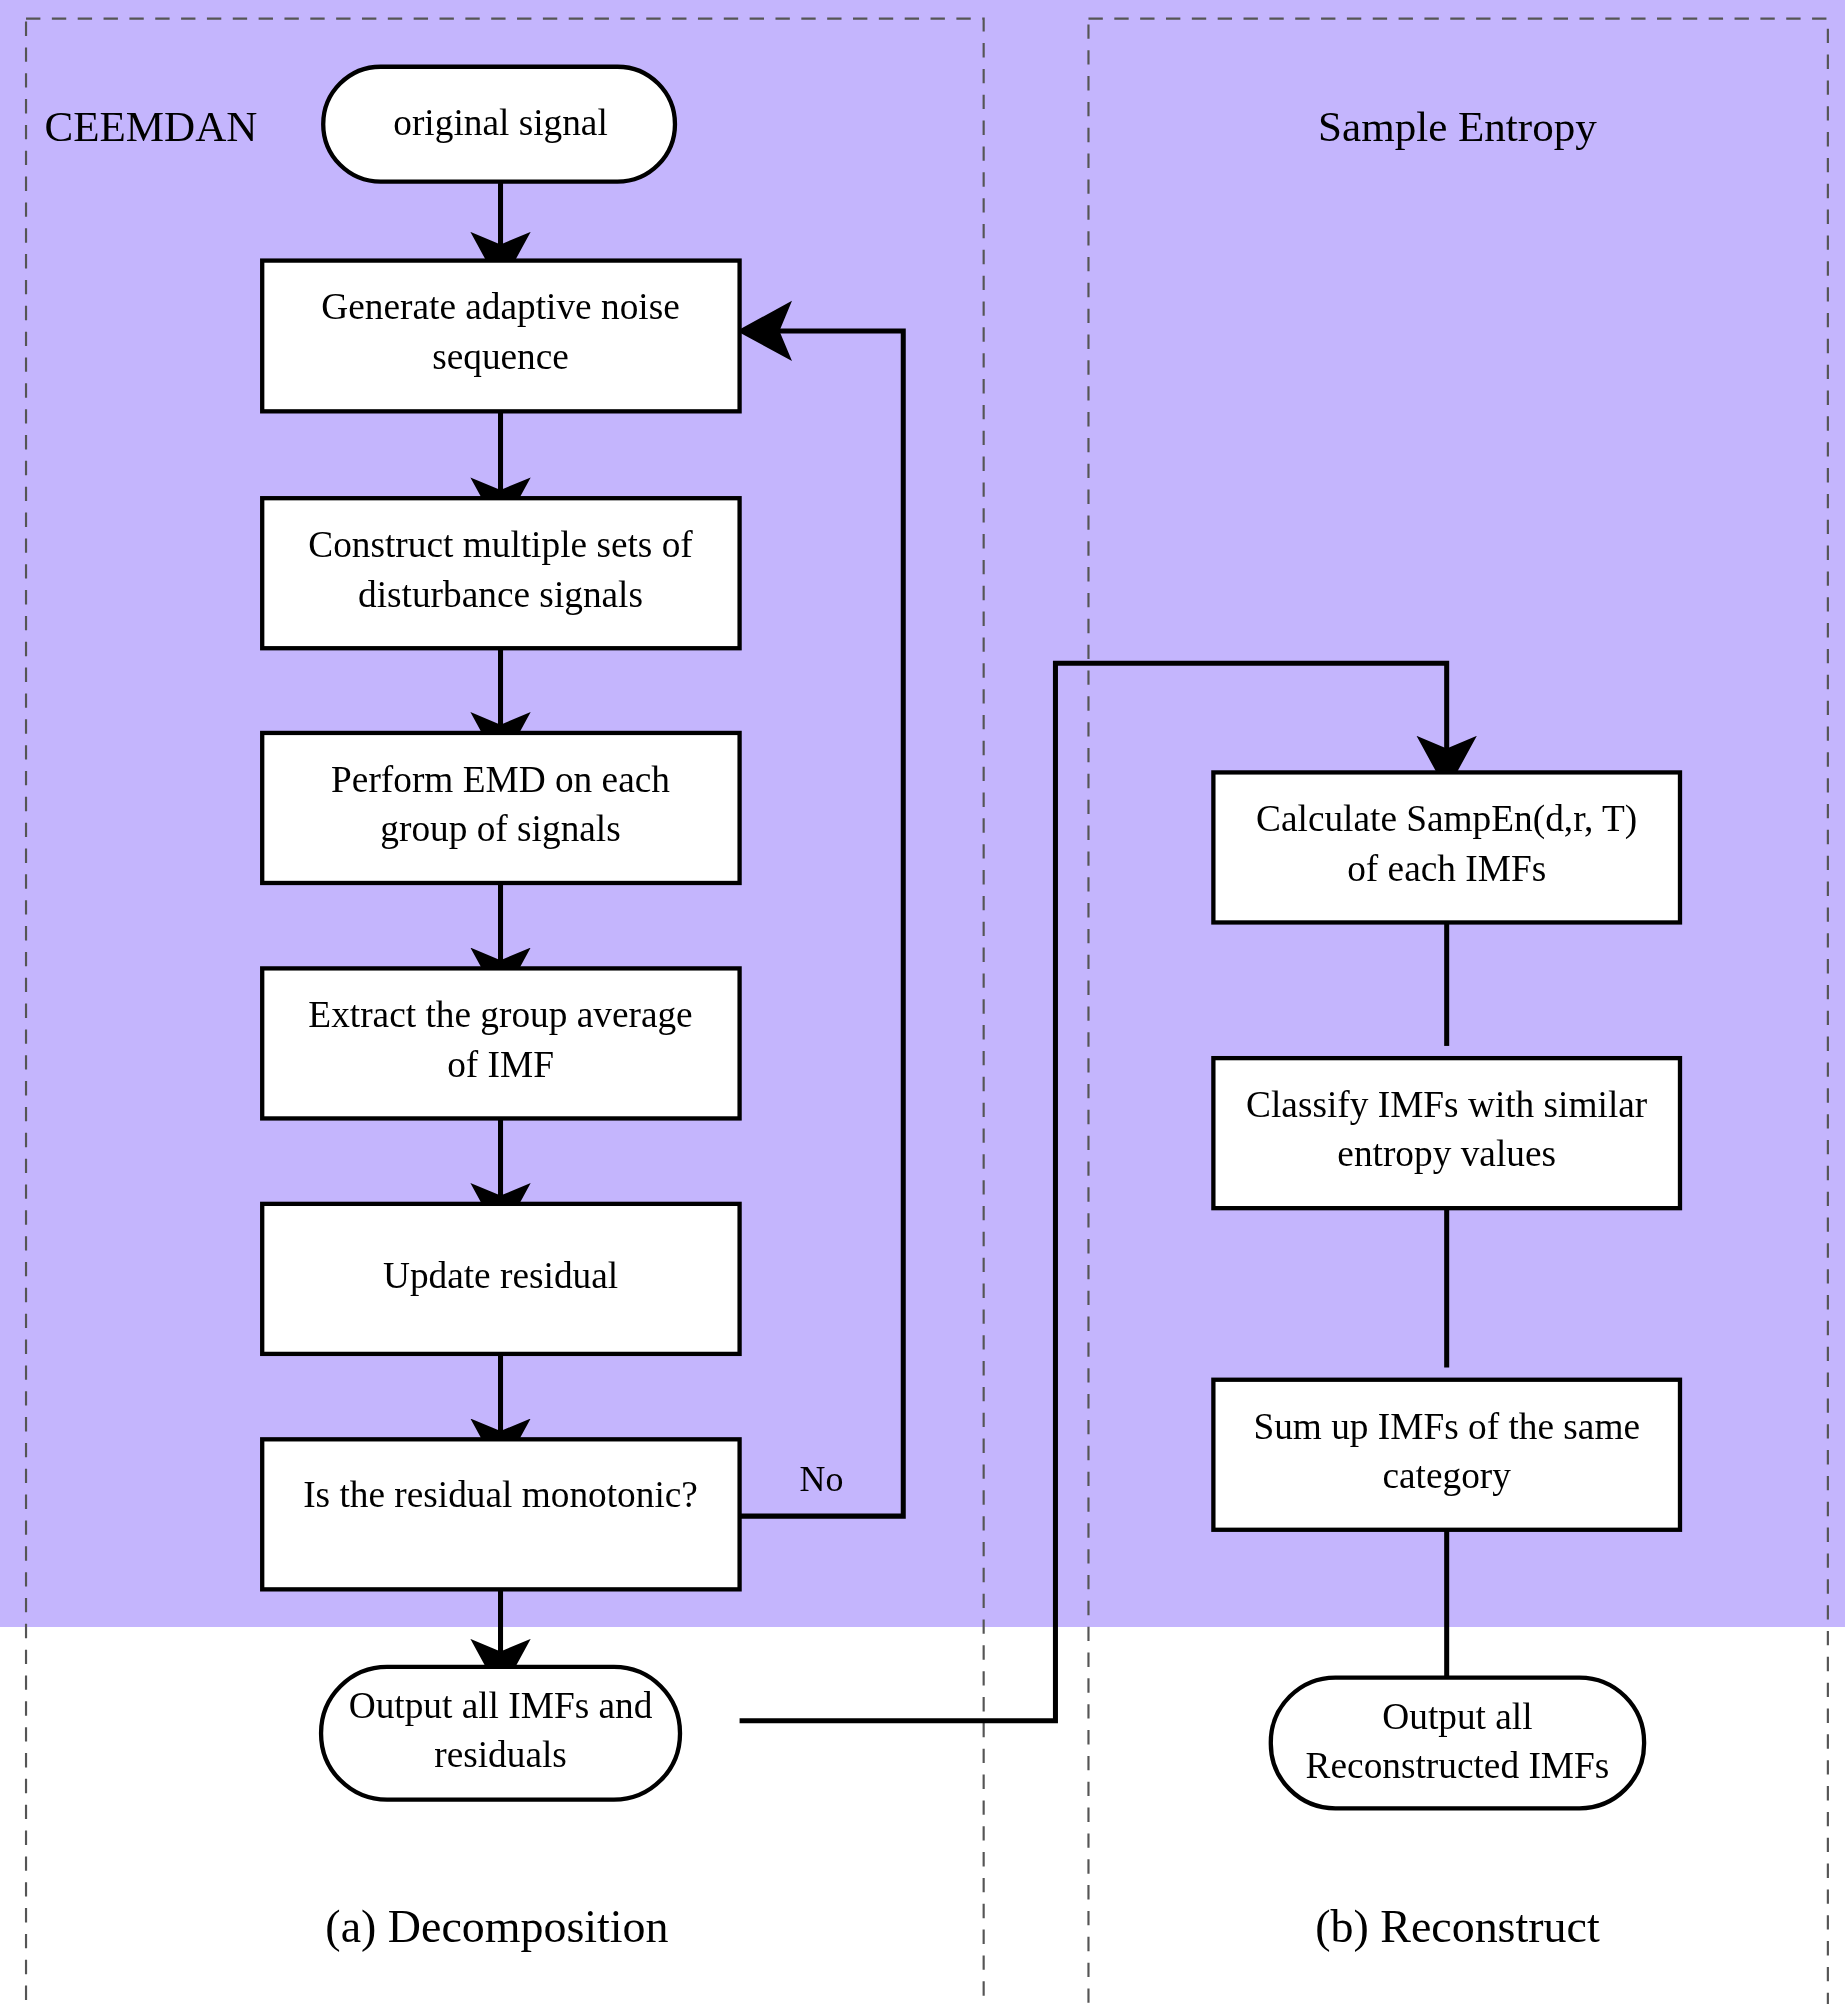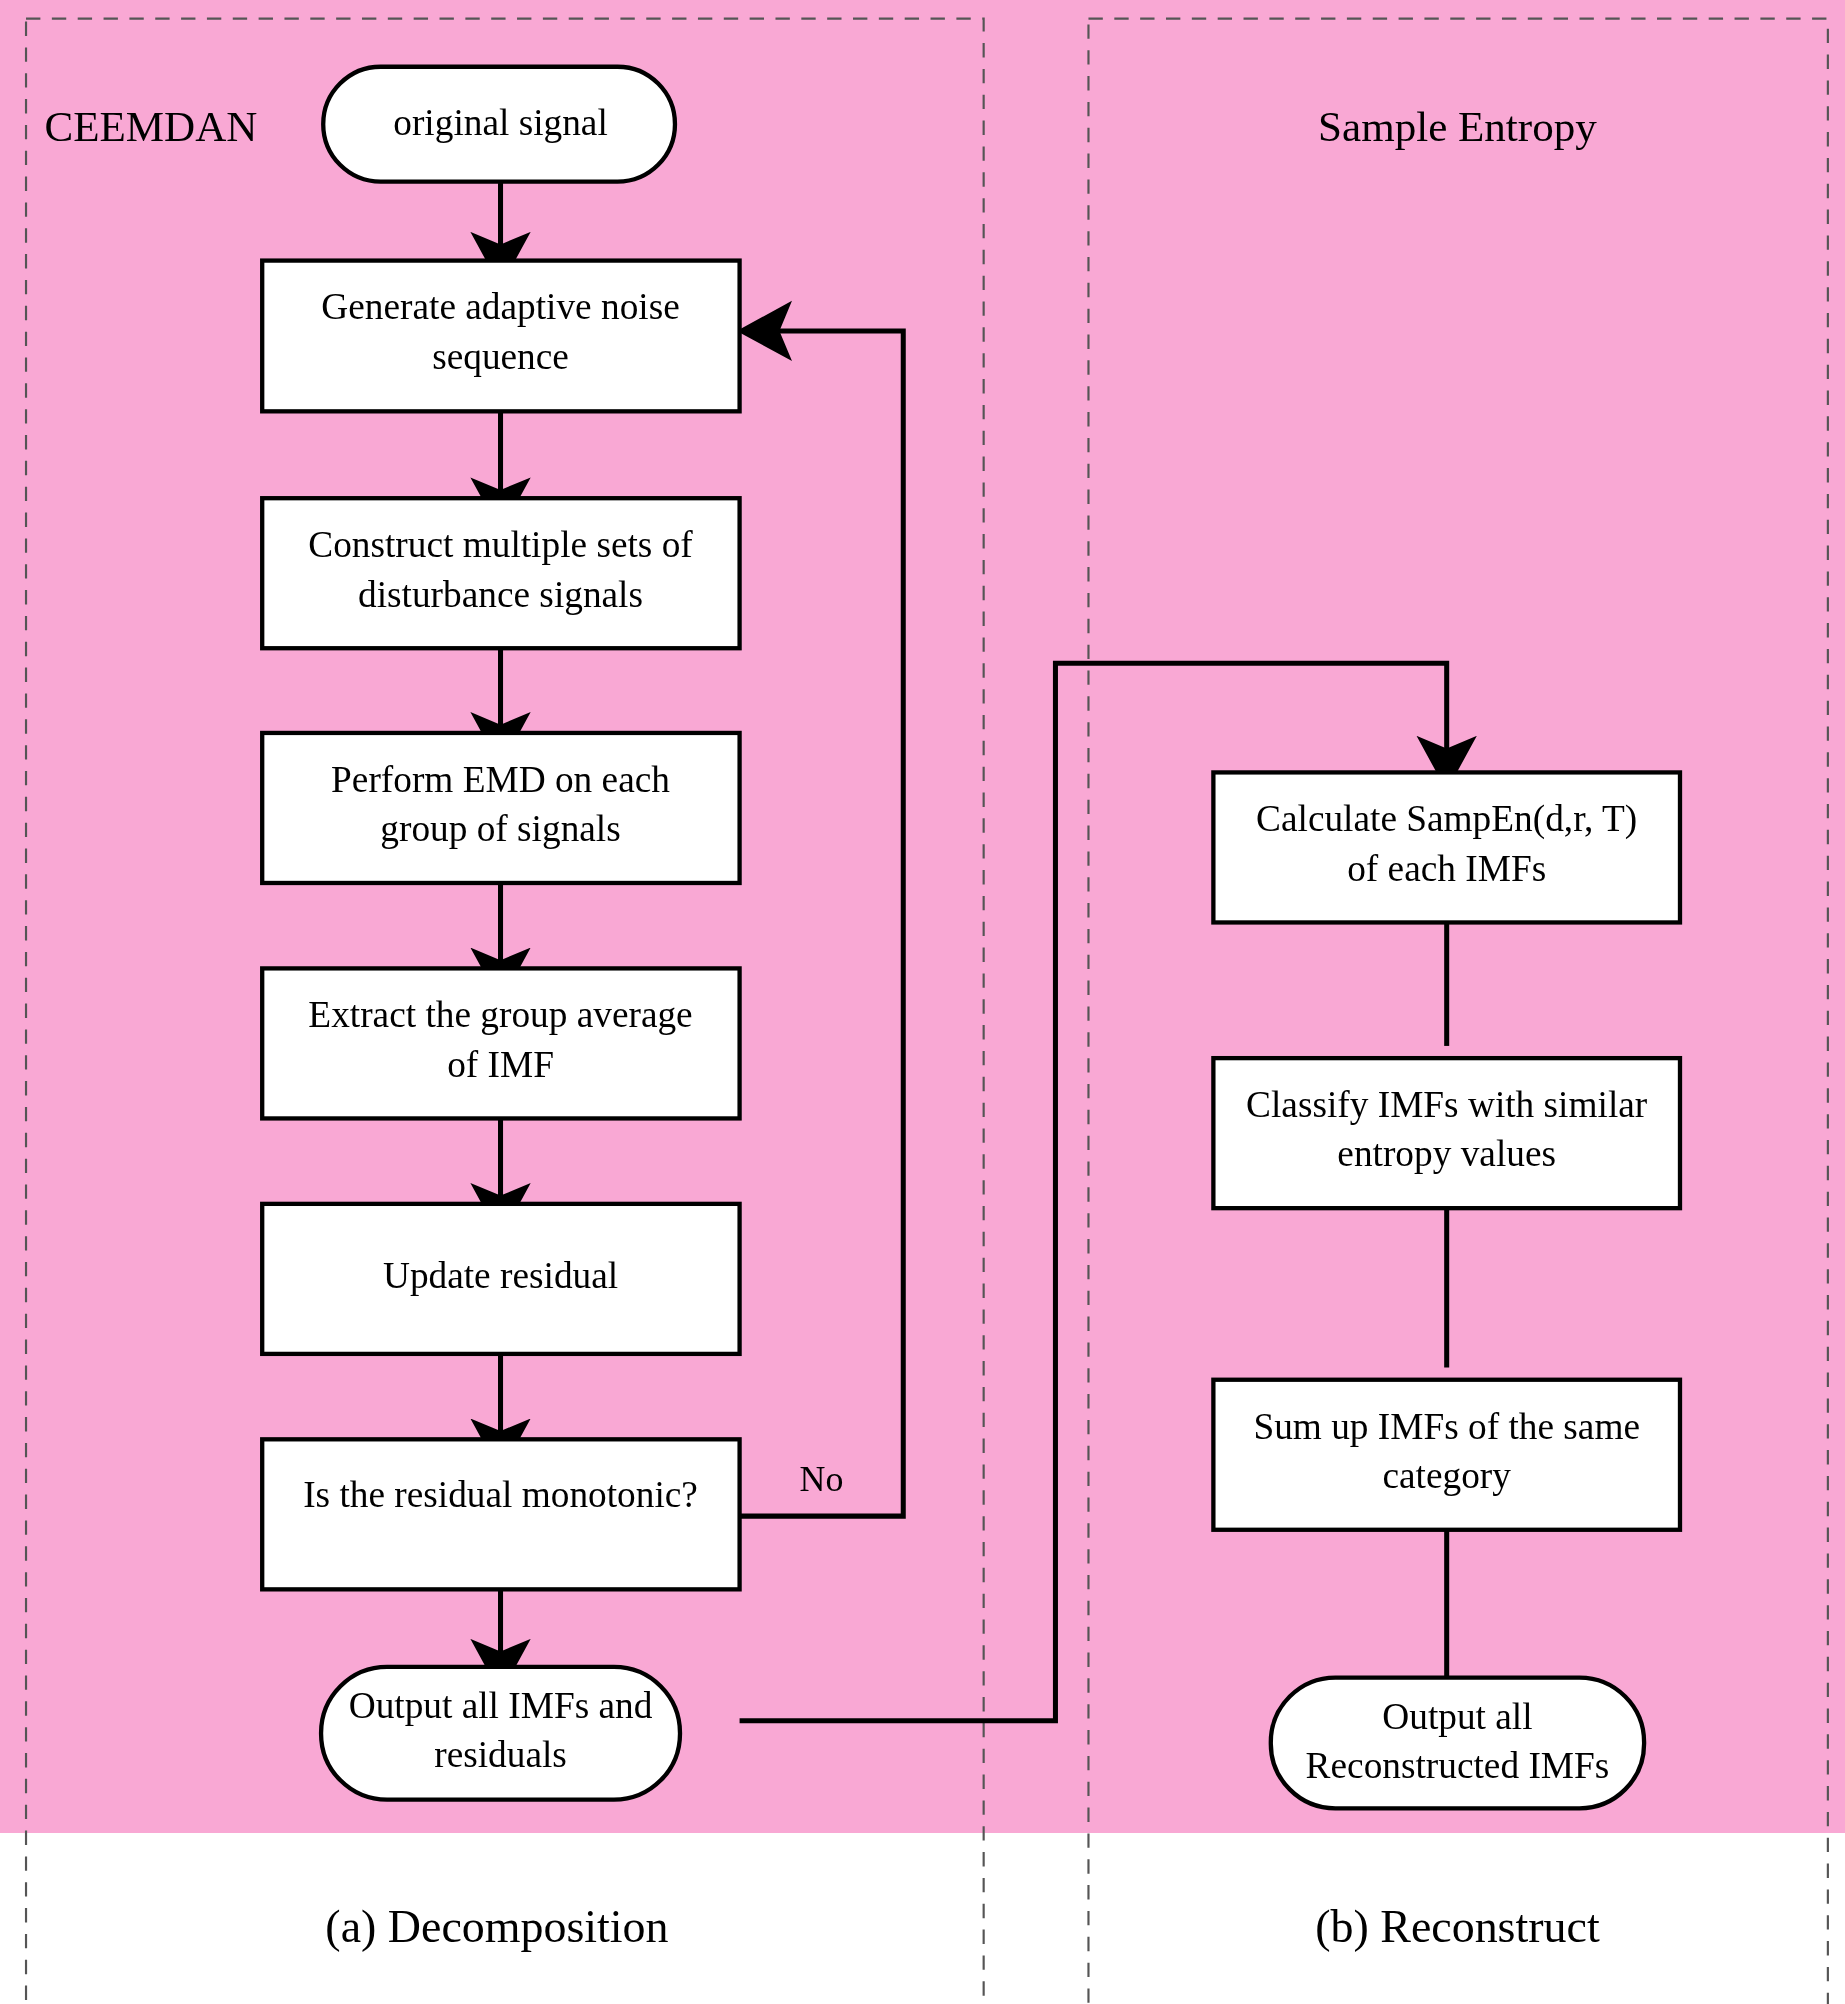--- a/index.html
+++ b/index.html
@@ -1,18 +1,18 @@
 <!DOCTYPE html>
 <html style="font-size:11.5px"><head>
 <meta charset="utf-8">
 <style>
   html,body{margin:0;padding:0;background:#ffffff;}
   body{width:1846px;height:2005px;overflow:hidden;
        font-family:"Liberation Serif","DejaVu Serif",serif;color:#000;}
-  #stage{position:relative;width:1846px;height:1833px;background:#f9a8d4;}
+  #stage{position:relative;width:1846px;height:1627px;background:#c4b5fd;}
   svg{position:absolute;top:0;left:0;width:1846px;height:2005px;}
   .nodetext{font-family:"Liberation Serif","DejaVu Serif",serif;
             font-size:52px;fill:#000;text-anchor:middle;dominant-baseline:middle;}
   .paneltitle{font-family:"Liberation Serif","DejaVu Serif",serif;
             font-size:60px;fill:#000;text-anchor:middle;dominant-baseline:middle;}
   .caption{font-family:"Liberation Serif","DejaVu Serif",serif;
             font-size:64px;fill:#000;text-anchor:middle;dominant-baseline:middle;}
   .edgelabel{font-family:"Liberation Serif","DejaVu Serif",serif;
             font-size:50px;fill:#000;text-anchor:middle;dominant-baseline:middle;}
   .shape{fill:#ffffff;stroke:#000000;stroke-width:6;}

